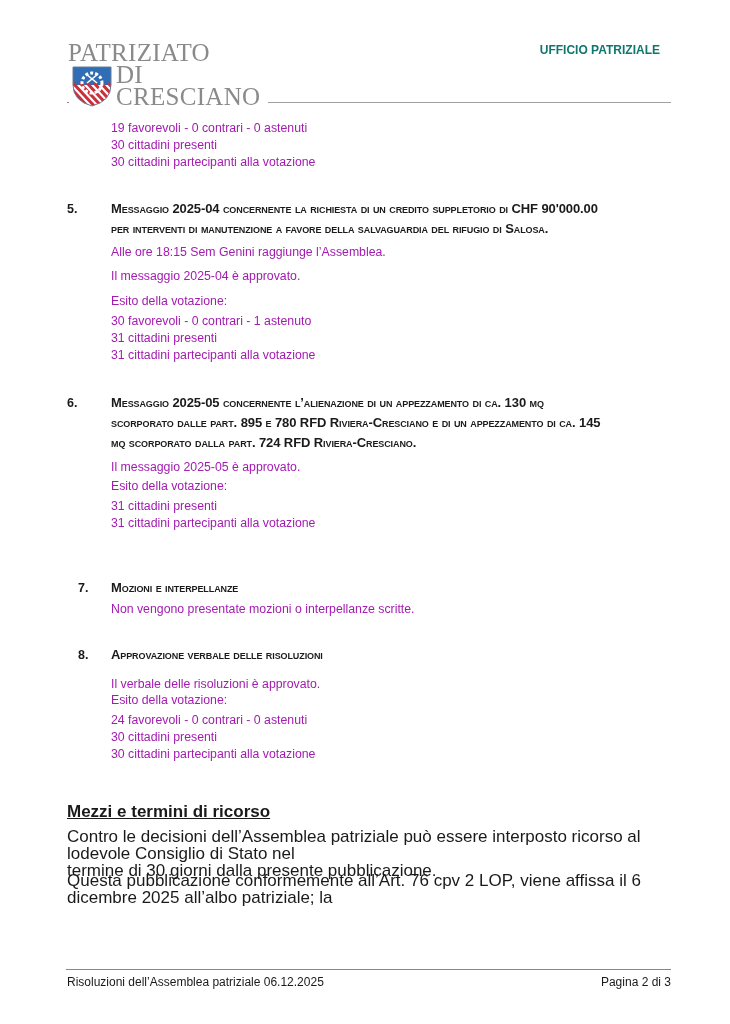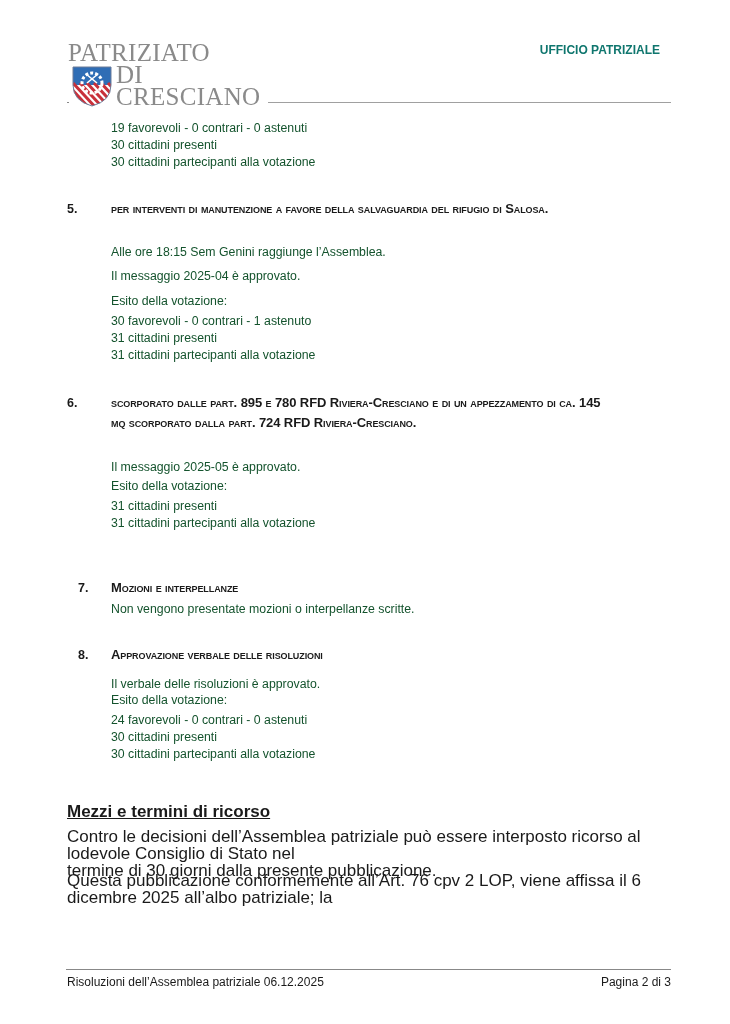--- a/index.html
+++ b/index.html
@@ -9,21 +9,21 @@
   
   .logo-text { font-family: "Liberation Serif", serif; color: #8a8a8a; font-size: 25px; line-height: 22px; letter-spacing: 0.3px; }
   .logo-line1 { left: 68px; top: 42px; }
   .logo-line2 { left: 116px; top: 64px; }
   .logo-line3 { left: 116px; top: 86px; }
   .header-rule { left: 268px; top: 102px; width: 403px; height: 1px; background: #a0a0a0; }
   .office { right: 70px; top: 43px; font-size: 12px; font-weight: bold; color: #0f766e; }
   .crest { left: 70px; top: 65px; width: 44px; height: 42px; }
   .tiny-dot { left: 67px; top: 102px; width: 2px; height: 1px; background:#888; }
   
-  .txt { font-size: 12.3px; line-height: 17px; color: #14532d; }
+  .txt { font-size: 12.3px; line-height: 17px; color: #a21caf; }
   .num { font-size: 12.5px; font-weight: bold; }
   .title { font-weight: bold; font-size: 13px; line-height: 20px; font-variant: small-caps; letter-spacing: -0.1px; }
   .u { text-decoration: underline; font-weight: bold; }
   .para { font-size: 17px; line-height: 17px; }
   .footer-rule { left: 66px; top: 969px; width: 605px; height: 1px; background: #888; }
   .footer-left { left: 67px; top: 975px; font-size: 12px; }
   .footer-right { right: 59px; top: 975px; font-size: 12px; }
 </style>
 </head>
 <body>
@@ -60,33 +60,35 @@
 <div class="abs office">UFFICIO PATRIZIALE</div>
 
 <div class="abs txt" style="left:111px; top:120px;">
   <div>19 favorevoli - 0 contrari - 0 astenuti</div>
   <div>30 cittadini presenti</div>
   <div>30 cittadini partecipanti alla votazione</div>
 </div>
 
 <div class="abs num" style="left:67px; top:202px;">5.</div>
 <div class="abs title" style="left:111px; top:199px;">
+  <div>Messaggio 2025-04 concernente la richiesta di un credito suppletorio di CHF 90'000.00</div>
   <div>per interventi di manutenzione a favore della salvaguardia del rifugio di Salosa.</div>
 </div>
 <div class="abs txt" style="left:111px; top:244px;text-align:right;">Alle ore 18:15 Sem Genini raggiunge l’Assemblea.</div>
 <div class="abs txt" style="left:111px; top:268px;">Il messaggio 2025-04 è approvato.</div>
 <div class="abs txt" style="left:111px; top:293px;">Esito della votazione:</div>
 <div class="abs txt" style="left:111px; top:313px;">
   <div>30 favorevoli - 0 contrari - 1 astenuto</div>
   <div>31 cittadini presenti</div>
   <div>31 cittadini partecipanti alla votazione</div>
 </div>
 
 <div class="abs num" style="left:67px; top:396px;">6.</div>
 <div class="abs title" style="left:111px; top:393px;">
+  <div>Messaggio 2025-05 concernente l’alienazione di un appezzamento di ca. 130 mq</div>
   <div>scorporato dalle part. 895 e 780 RFD Riviera-Cresciano e di un appezzamento di ca. 145</div>
   <div>mq scorporato dalla part. 724 RFD Riviera-Cresciano.</div>
 </div>
 <div class="abs txt" style="left:111px; top:459px;">Il messaggio 2025-05 è approvato.</div>
 <div class="abs txt" style="left:111px; top:478px;">Esito della votazione:</div>
 <div class="abs txt" style="left:111px; top:498px;">
   <div>31 cittadini presenti</div>
   <div>31 cittadini partecipanti alla votazione</div>
 </div>
 

